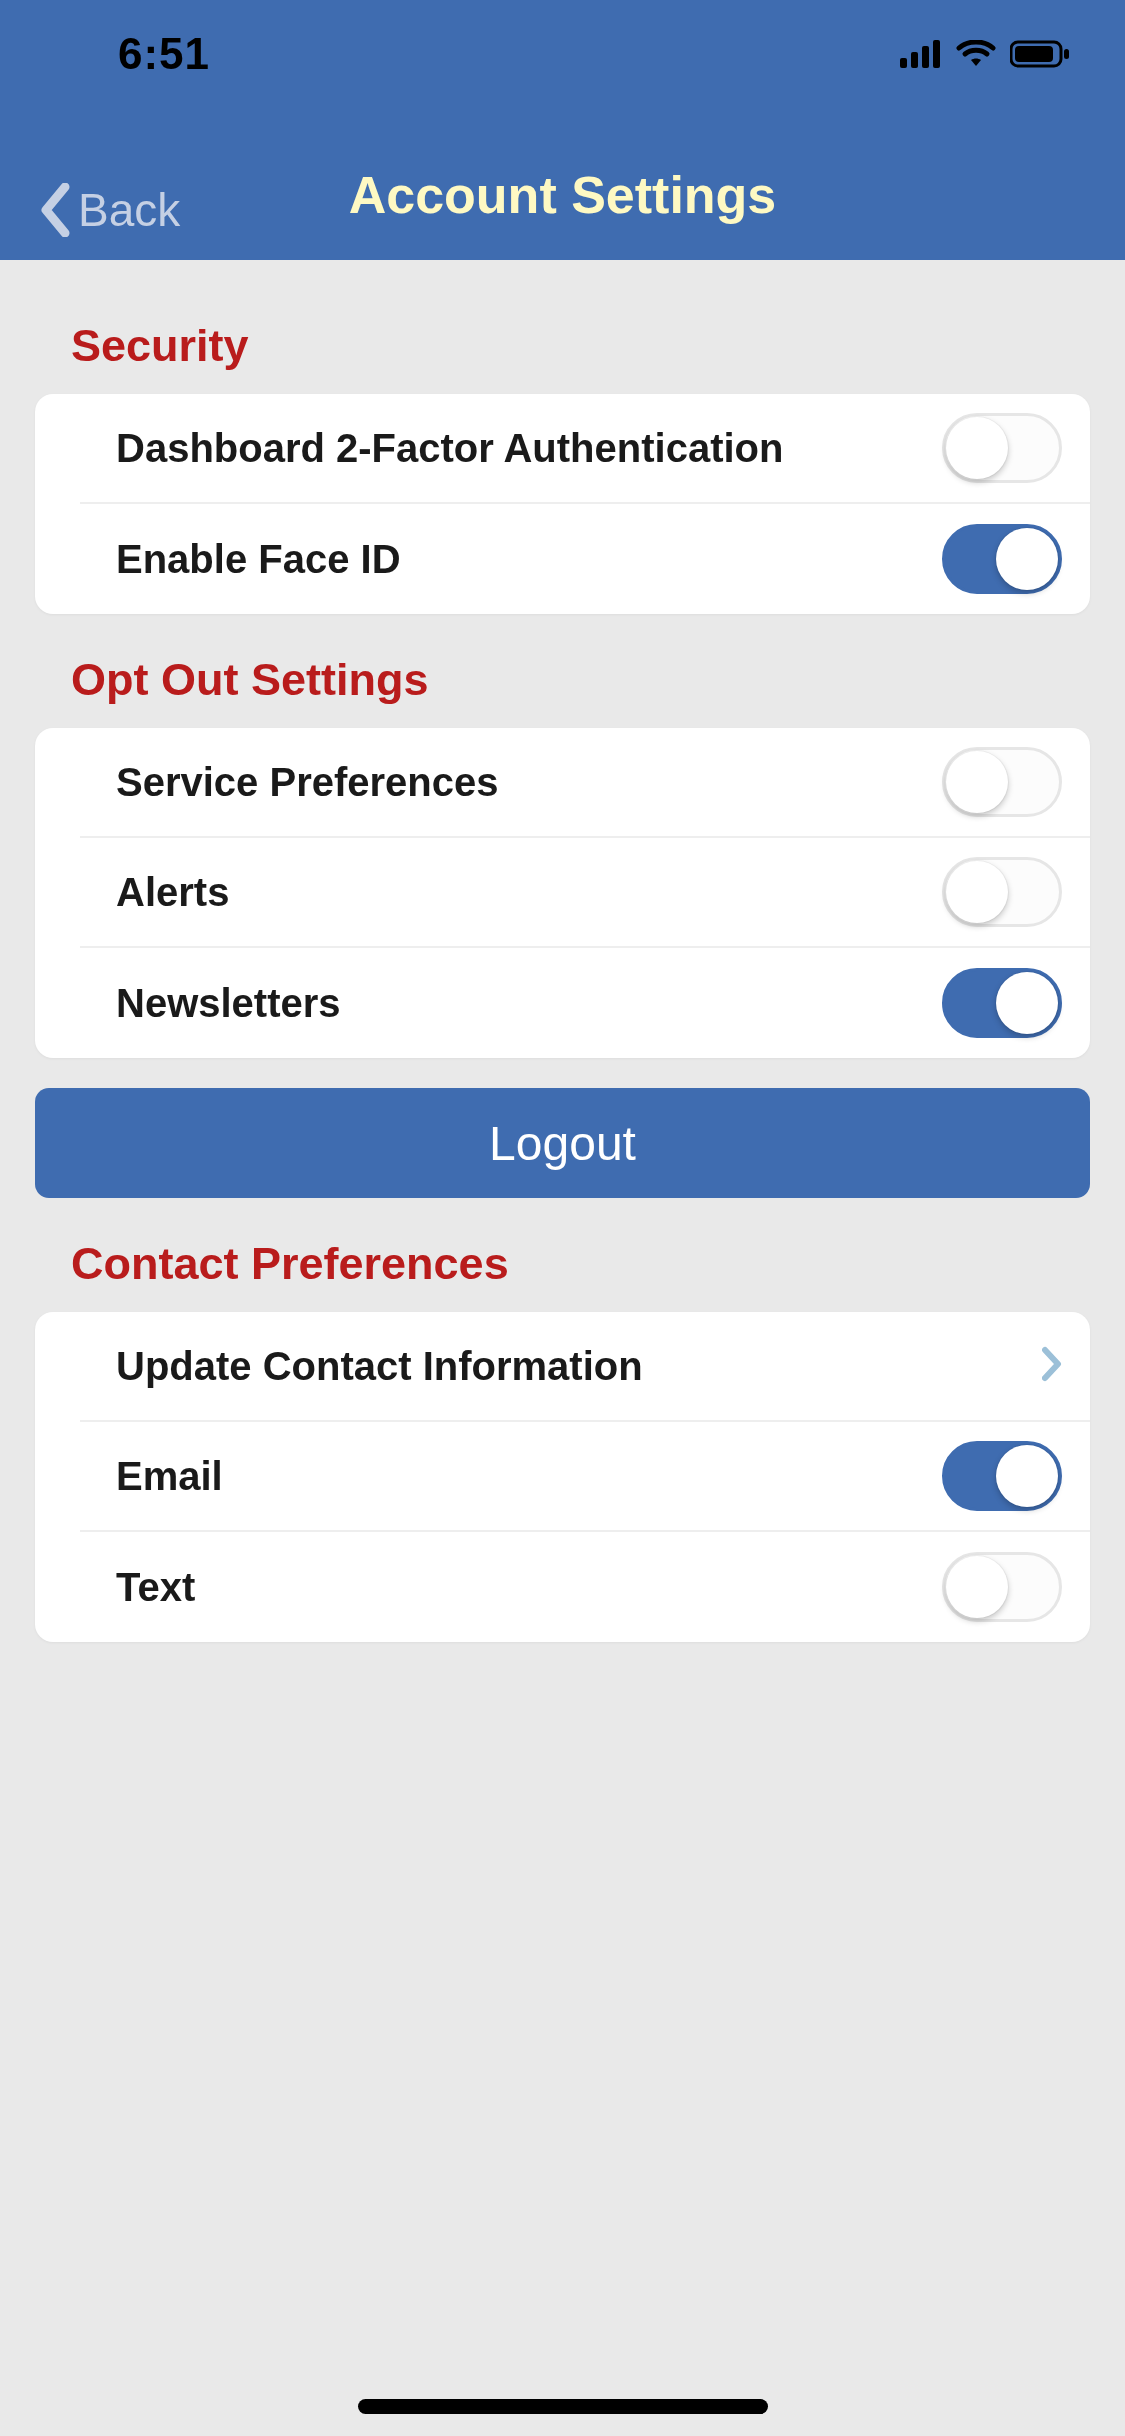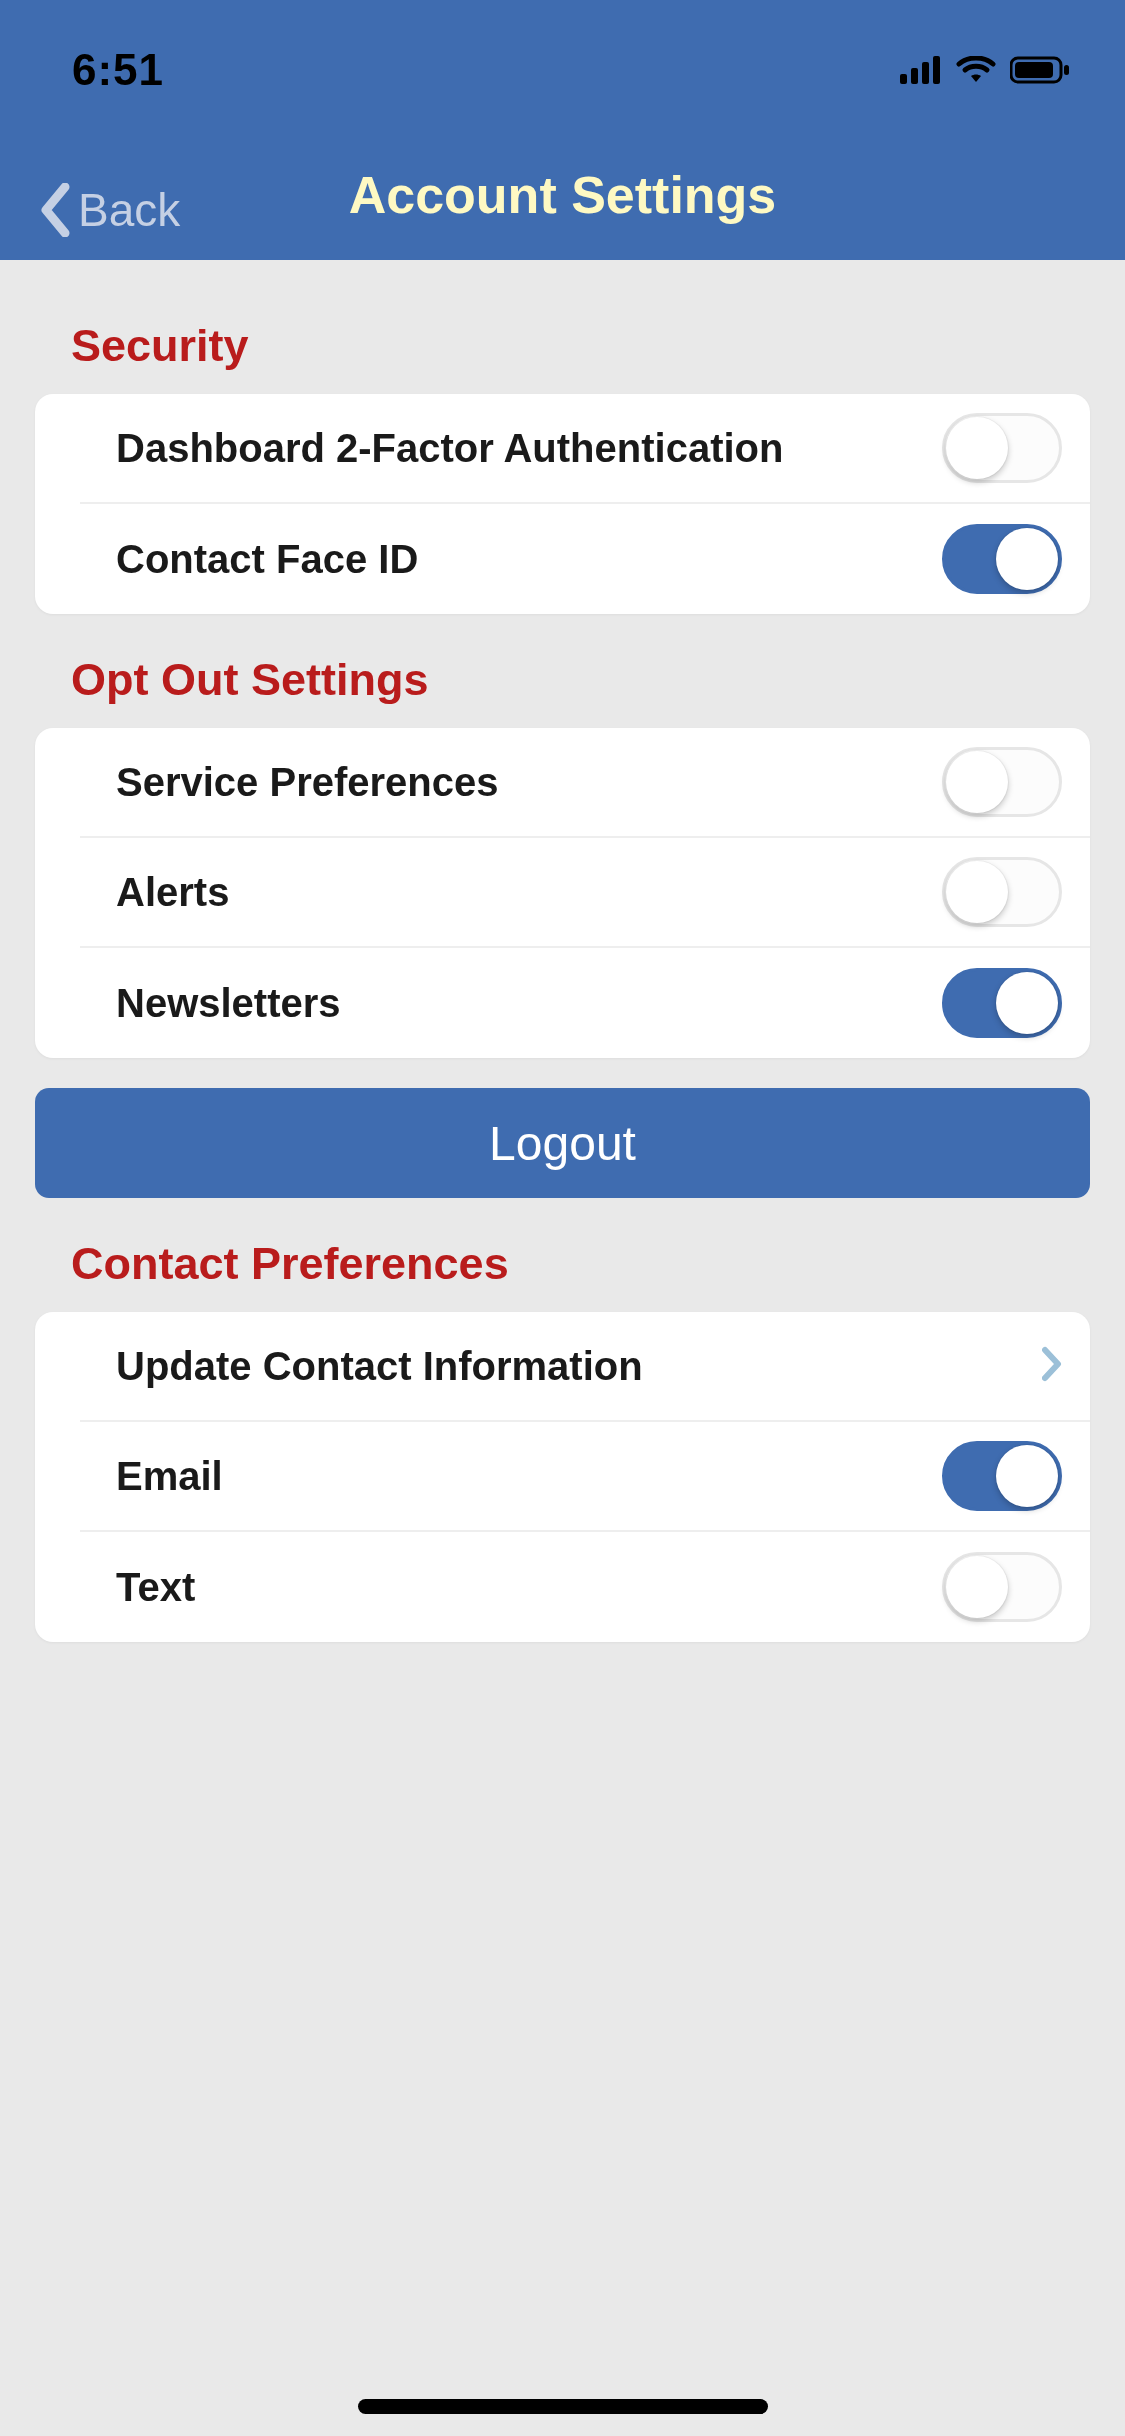--- a/index.html
+++ b/index.html
@@ -13,27 +13,27 @@
 
   
   .header {
     background: #3f6cb0;
     height: 260px;
     position: relative;
     color: #fff;
   }
   .statusbar {
     position: absolute;
-    top: 40px;
+    top: 24px;
     left: 0; right: 0;
     height: 60px;
     display: flex;
     align-items: center;
     justify-content: space-between;
-    padding: 0 55px 0 72px;
+    padding: 0 55px 0 118px;
     color: #000;
   }
   .status-time {
     font-size: 44px;
     font-weight: 600;
     letter-spacing: 1px;
   }
   .status-right {
     display: flex;
     align-items: center;
@@ -212,21 +212,21 @@
 
   <div class="section-header first">Security</div>
   <div class="group">
     <div class="row">
       <div class="row-label">Dashboard 2-Factor Authentication</div>
       <div class="toggle off">
           <div class="knob"></div>
         </div>
     </div>
     <div class="row">
-      <div class="row-label">Contact Face ID</div>
+      <div class="row-label">Enable Face ID</div>
       <div class="toggle on">
           <div class="knob"></div>
         </div>
     </div>
   </div>
 
   <div class="section-header">Opt Out Settings</div>
   <div class="group">
     <div class="row">
       <div class="row-label">Service Preferences</div>

